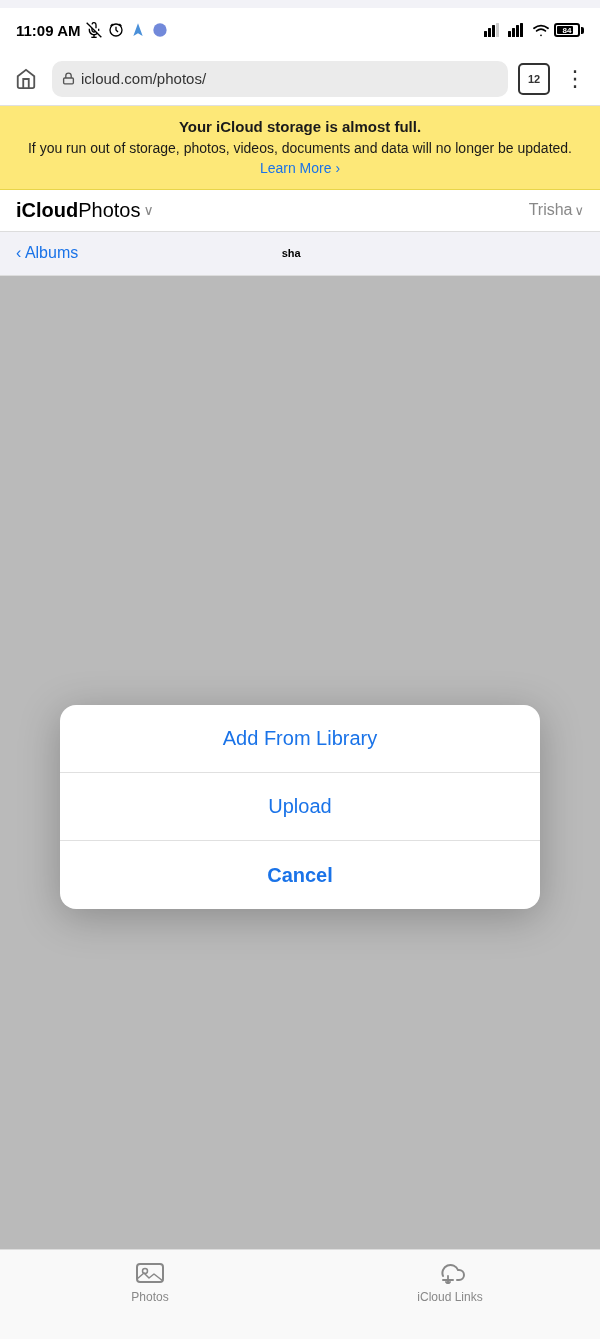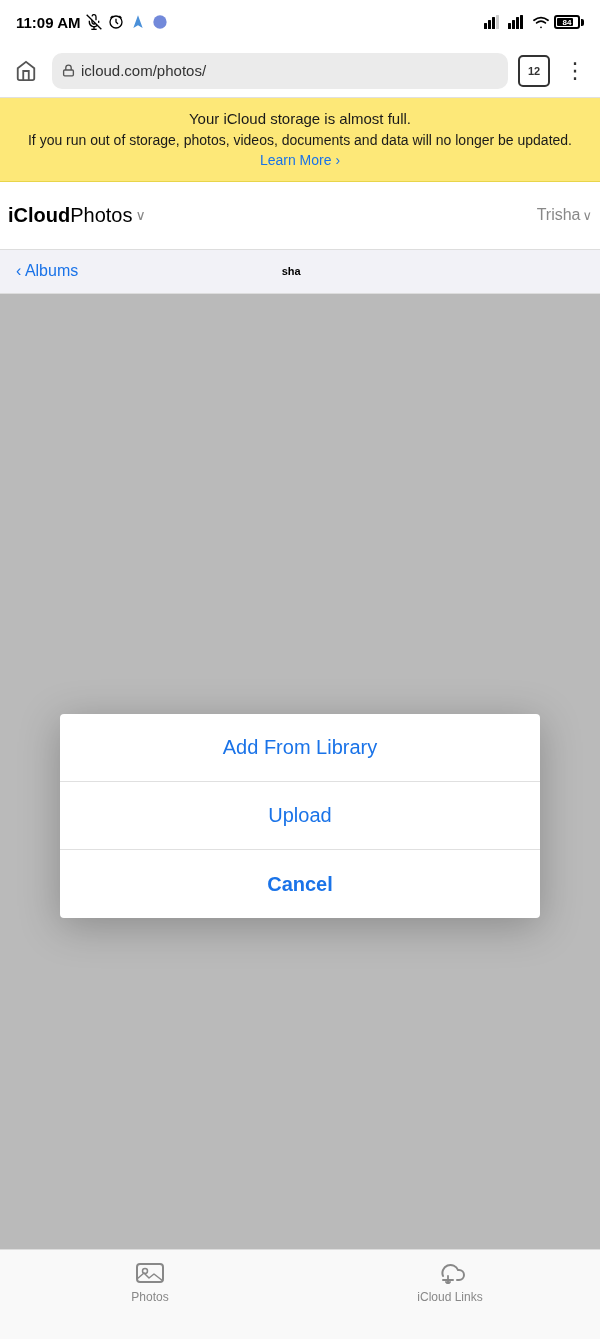--- a/index.html
+++ b/index.html
@@ -16,20 +16,21 @@
     
     .status-bar {
       height: 44px;
       background: #fff;
       display: flex;
       align-items: center;
       justify-content: space-between;
       padding: 0 16px;
       font-size: 15px;
       font-weight: 600;
+      margin-top: 8px;
     }
     .status-time { font-weight: 700; font-size: 15px; color: #000; }
     .status-icons { display: flex; align-items: center; gap: 4px; font-size: 13px; color: #000; }
     .status-left { display: flex; align-items: center; gap: 6px; }
 
     
     .browser-bar {
       height: 54px;
       background: #fff;
       display: flex;
@@ -78,45 +79,45 @@
 
     
     .storage-banner {
       background: #fde878;
       padding: 12px 20px;
       text-align: center;
       border-bottom: 1px solid #e8d54a;
     }
     .storage-banner-title {
       font-size: 15px;
-      font-weight: 400;
+      font-weight: 700;
       color: #1a1a1a;
       margin-bottom: 4px;
     }
     .storage-banner-body {
       font-size: 14px;
       color: #1a1a1a;
       line-height: 1.4;
     }
     .storage-banner-link {
       color: #1a73e8;
       font-size: 14px;
       font-weight: 500;
       text-decoration: none;
       cursor: pointer;
     }
 
     
     .icloud-header {
       background: #fff;
-      height: 68px;
+      height: 42px;
       display: flex;
       align-items: center;
       justify-content: space-between;
-      padding: 0 8px;
+      padding: 0 16px;
       border-bottom: 1px solid #ddd;
     }
     .icloud-title-bold { font-weight: 700; }
     .icloud-title-light { font-weight: 400; }
 
     
     .albums-nav {
       background: #f2f2f7;
       height: 44px;
       display: flex;
@@ -145,21 +146,21 @@
       background: rgba(180,180,180,0.7);
       display: flex;
       align-items: center;
       justify-content: center;
     }
 
     
     .action-sheet {
       width: 480px;
       background: #fff;
-      border-radius: 4px;
+      border-radius: 16px;
       overflow: hidden;
       box-shadow: 0 8px 40px rgba(0,0,0,0.25);
     }
     .action-sheet-item {
       height: 68px;
       display: flex;
       align-items: center;
       justify-content: center;
       font-size: 20px;
       color: #1a73e8;

